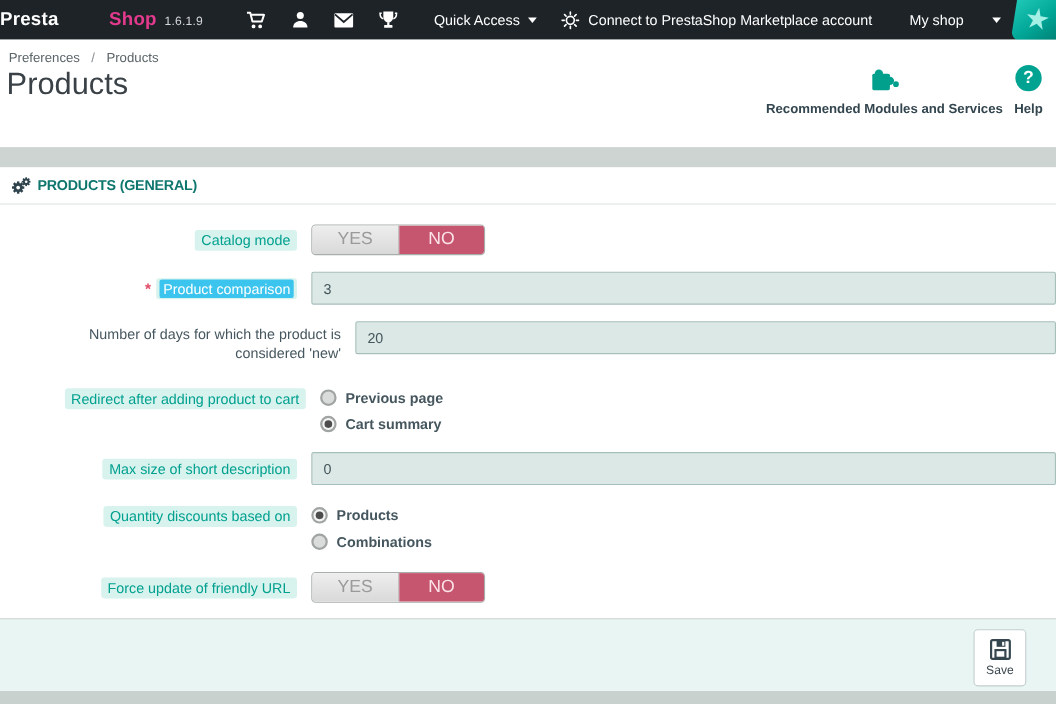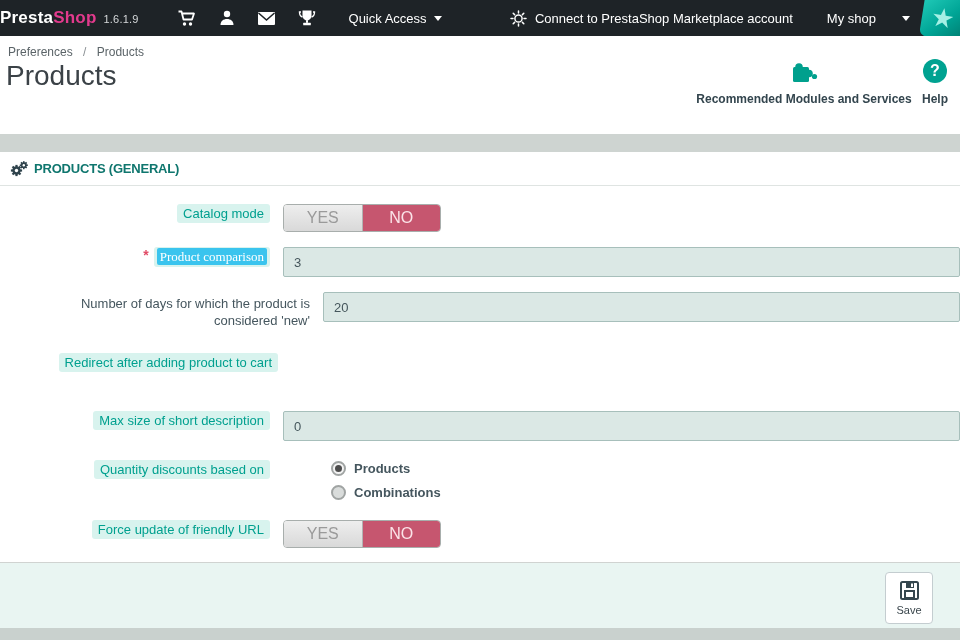--- a/index.html
+++ b/index.html
@@ -5,21 +5,21 @@
   html,body{margin:0;padding:0;}
   body{width:960px;height:640px;overflow:hidden;background:#c9d1ce;
        font-family:"Liberation Sans","DejaVu Sans",sans-serif;}
   #app{position:relative;width:960px;height:640px;}
 
   
   .topbar{position:absolute;left:0;top:0;width:960px;height:36px;background:#1e2327;
           display:flex;align-items:center;color:#fff;font-size:13px;}
   .brand{font-size:17px;font-weight:bold;letter-spacing:.2px;cursor:pointer;display:flex;align-items:baseline;}
   .brand .presta{color:#fff;}
-  .brand .shop{color:#e23a8d;}
+  .brand .shop{color:#e23a8d;padding-left:46px;}
   .brand .version{font-size:11px;font-weight:normal;color:#d5d8da;margin-left:7px;}
   .tb-icons{display:flex;align-items:center;margin-left:28px;}
   .tb-icon{width:40px;height:36px;display:flex;align-items:center;justify-content:center;cursor:pointer;}
   .qa{display:flex;align-items:center;margin-left:22px;cursor:pointer;}
   .caret{width:0;height:0;border-left:4px solid transparent;border-right:4px solid transparent;
          border-top:5px solid #fff;margin-left:7px;}
   .marketplace{display:flex;align-items:center;margin-left:auto;cursor:pointer;}
   .marketplace svg{margin-right:8px;}
   .myshop{margin-left:34px;cursor:pointer;}
   .shop-caret{margin-left:26px;cursor:pointer;}
@@ -45,26 +45,26 @@
   
   .grayband{position:absolute;left:0;top:134px;width:960px;height:18px;background:#ced4d1;}
 
   
   .panel{position:absolute;left:0;top:152px;width:960px;height:476px;background:#fff;}
   .panel-heading{height:33px;border-bottom:1px solid #dfe4e2;display:flex;align-items:center;
                  padding-left:10px;font-size:13px;font-weight:bold;color:#0f766e;letter-spacing:-.2px;}
   .panel-heading svg{margin-right:6px;}
 
   .row{position:absolute;left:0;right:0;display:flex;}
-  .lbl{width:270px;flex:0 0 270px;display:flex;justify-content:flex-end;align-items:flex-start;}
+  .lbl{width:270px;flex:0 0 270px;display:flex;justify-content:flex-end;align-items:center;}
   .lbl.top{align-items:flex-start;}
   .ctl{flex:1;margin-left:13px;}
   .chip{display:inline-block;padding:2px 6px;background:#d8f3ee;border-radius:3px;
         color:#00a08f;font-size:13px;white-space:nowrap;}
-  .chip.sel-wrap{padding:2px 3px;font-family:Liberation Serif, serif;}
+  .chip.sel-wrap{padding:2px 3px;}
   .chip .selected-text{background:#3ac4ee;color:#fff;padding:1px 3px;border-radius:2px;}
   .plain-label{font-size:13px;color:#45565e;text-align:right;line-height:17px;padding-top:3px;max-width:258px;}
   .req{color:#e14b66;font-size:14px;margin-right:5px;font-weight:bold;}
 
   .txt-input{box-sizing:border-box;width:100%;height:30px;background:#dbe8e5;
              border:1px solid #a7bfbb;border-radius:2px;padding:0 10px;font-size:13px;
              color:#45565c;font-family:"Liberation Sans","DejaVu Sans",sans-serif;outline:none;}
 
   .toggle{display:flex;width:158px;height:28px;border:1px solid #a8aeac;border-radius:4px;
           overflow:hidden;box-sizing:border-box;}
@@ -245,32 +245,42 @@
         </div>
       <div class="ctl">
         <input class="txt-input" type="text" value="20" style="">
       </div>
     </div>
 
     <div class="row" style="top:200px;height:48px;padding-left:8px;">
       <div class="lbl top" style="padding-top:1px;">
           <span class="chip">Redirect after adding product to cart</span>
         </div>
+      <div class="ctl">
+        <div class="radio-line">
+          <span class="radio"></span>
+          <span class="radio-label">Previous page</span>
+        </div>
+        <div class="radio-line">
+          <span class="radio checked"></span>
+          <span class="radio-label">Cart summary</span>
+        </div>
+      </div>
     </div>
 
     <div class="row" style="top:259px;height:30px;">
       <div class="lbl">
           <span class="chip">Max size of short description</span>
         </div>
       <div class="ctl">
         <input class="txt-input" type="text" value="0" style="">
       </div>
     </div>
 
-    <div class="row" style="top:307px;height:48px;gap:48px;">
+    <div class="row" style="top:307px;height:48px;">
       <div class="lbl top" style="padding-top:1px;">
           <span class="chip">Quantity discounts based on</span>
         </div>
       <div class="ctl">
         <div class="radio-line">
           <span class="radio checked"></span>
           <span class="radio-label">Products</span>
         </div>
         <div class="radio-line">
           <span class="radio"></span>

